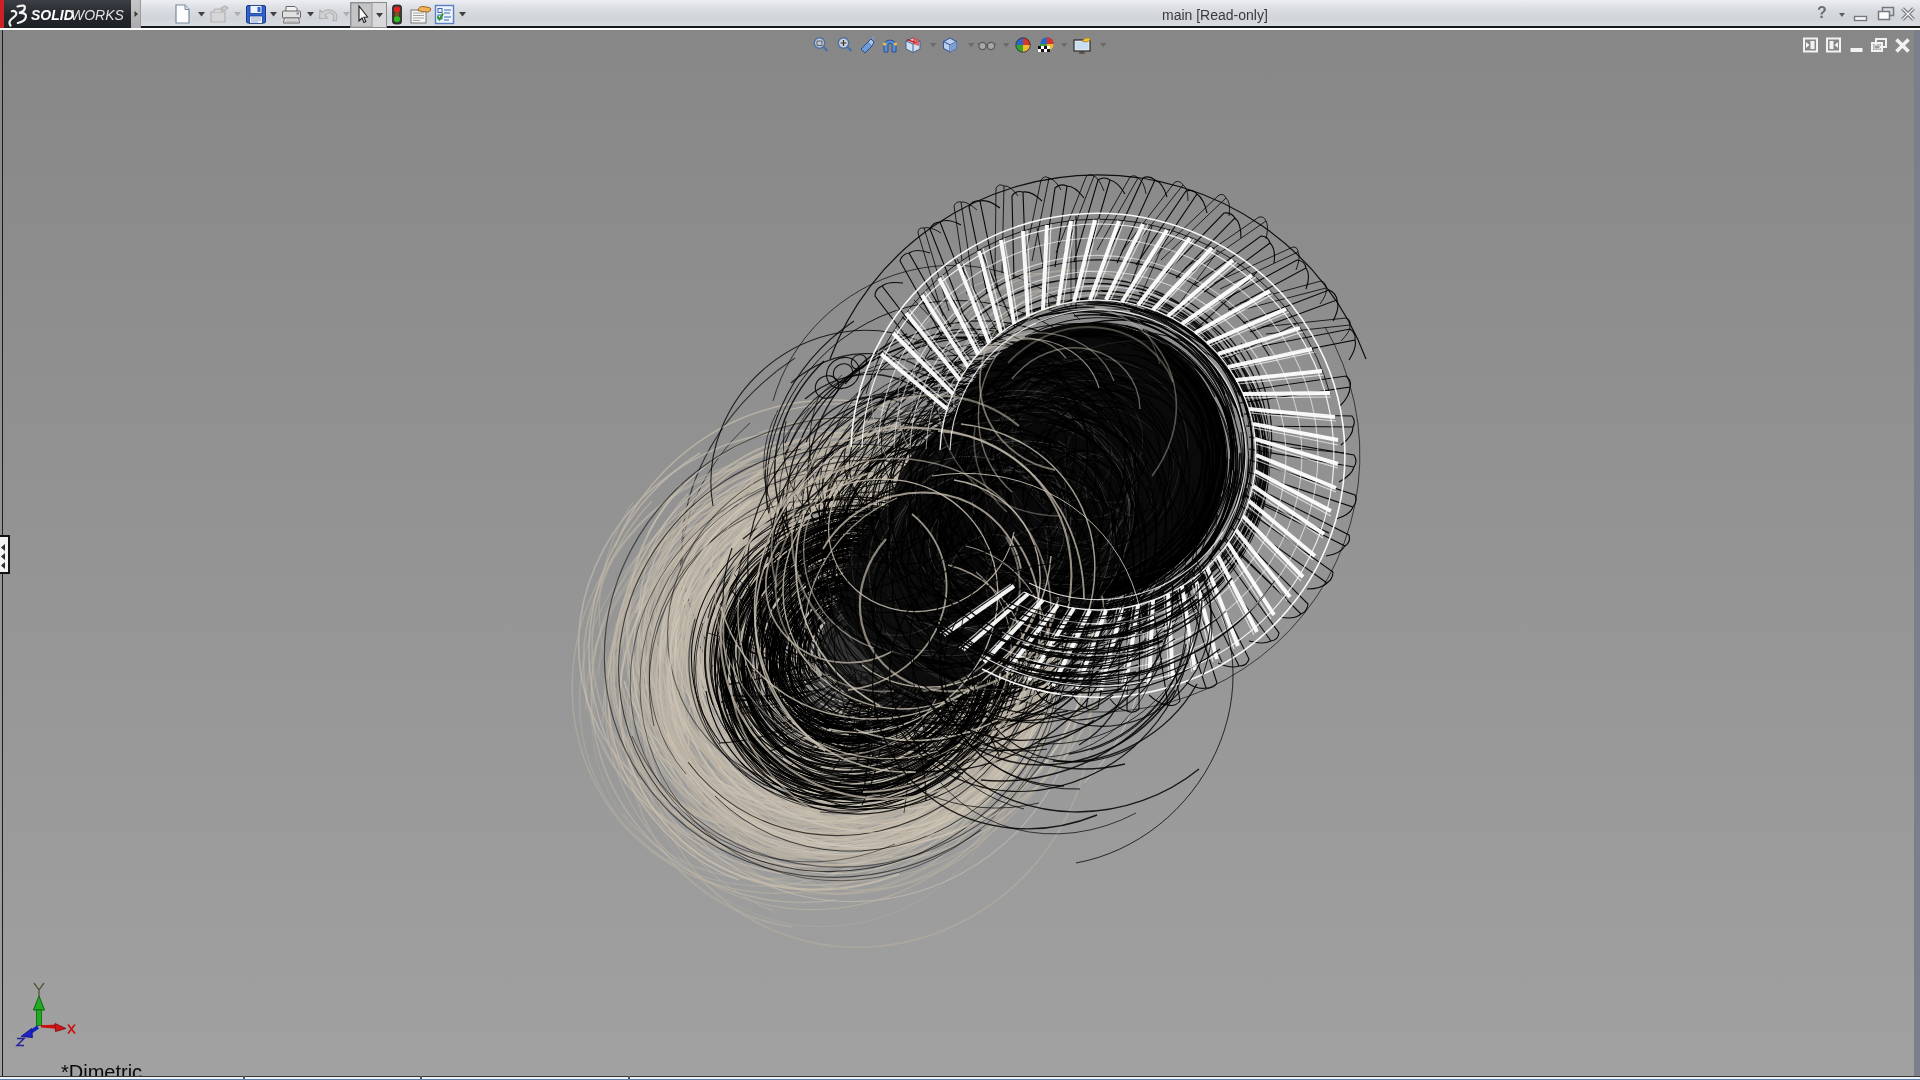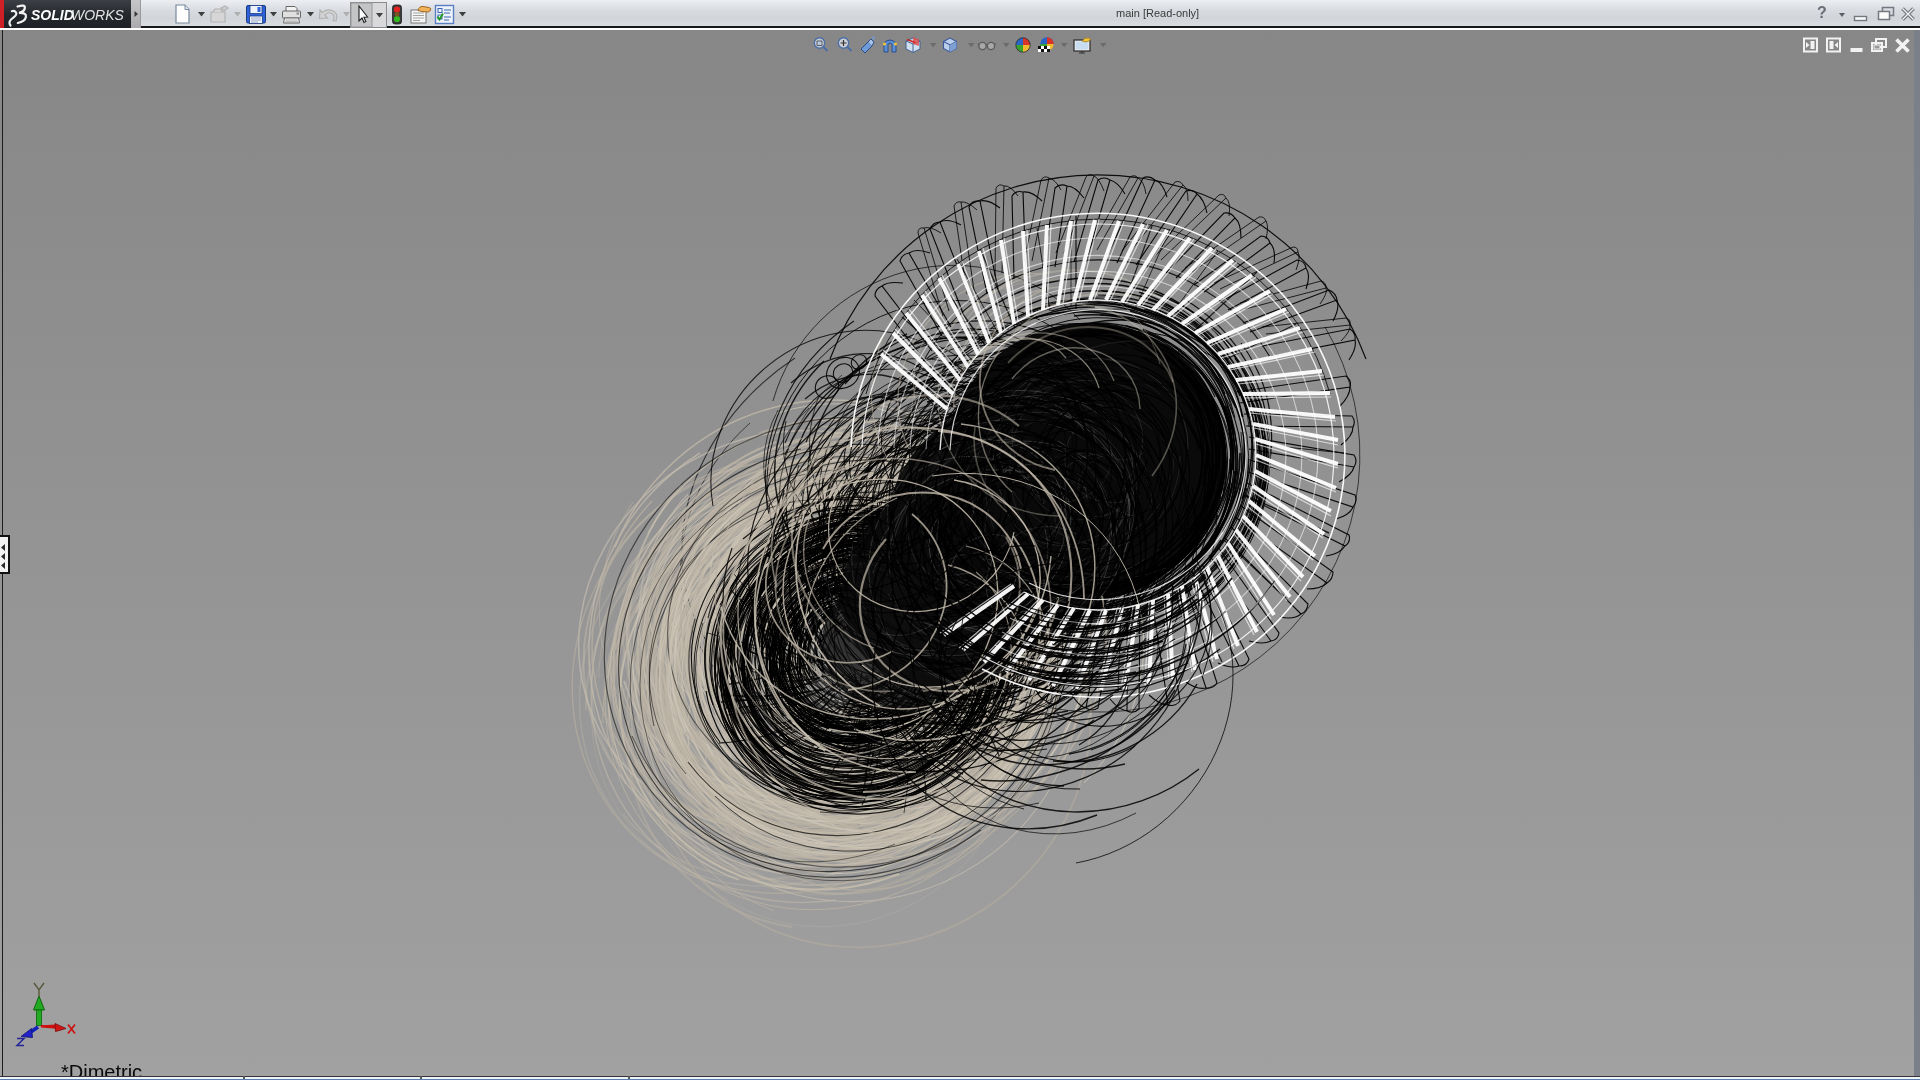--- a/index.html
+++ b/index.html
@@ -6,21 +6,21 @@
   html,body { width:1920px; height:1080px; overflow:hidden;
     font-family:"Liberation Sans", sans-serif; }
   #titlebar { position:absolute; left:0; top:0; width:1920px; height:28px;
     background:linear-gradient(#eceef2,#d8dbe0 40%,#d1d4d9 70%,#dadde2);
     border-bottom:2px solid #17181a; }
   #logo { position:absolute; left:0; top:0; width:141px; height:28px;
     background:linear-gradient(#3c4046,#24272b 55%,#1e2125); }
   #redstripe { position:absolute; left:0; top:0; width:4px; height:28px; background:#cf2027; }
   #expander { position:absolute; left:131px; top:0; width:10px; height:28px;
     background:linear-gradient(#c6c6c8,#ababad); border-right:1px solid #9a9a9c; }
-  #title-text { position:absolute; left:1116px; top:7px; font-size:11px; color:#3a3a3a; }
+  #title-text { position:absolute; left:1162px; top:7px; font-size:14px; color:#3a3a3a; }
   #viewport { position:absolute; left:0; top:30px; width:1920px; height:1046px;
     background:linear-gradient(#878787,#a1a1a1); }
   #vpleftline { position:absolute; left:2px; top:0; width:1px; height:1046px; background:#1c1c1c; }
   #vprightedge { position:absolute; right:0; top:0; width:6px; height:1046px; background:#7b7f89; }
   #collapse-tab { position:absolute; left:0px; top:505px; width:10px; height:39px;
     background:#f2f2f2; border:2px solid #111; border-left:none; }
   #statusbar { position:absolute; left:0; top:1076px; width:1920px; height:4px;
     background:#f0f4f9; border-top:1px solid #33353a; }
   #statusblue { position:absolute; left:0; top:1078.5px; width:1920px; height:1.5px; background:#5a7fae; }
   .dim { position:absolute; left:16px; top:1031px; font-size:20px; color:#0a0a0a;margin-left:45px; }

